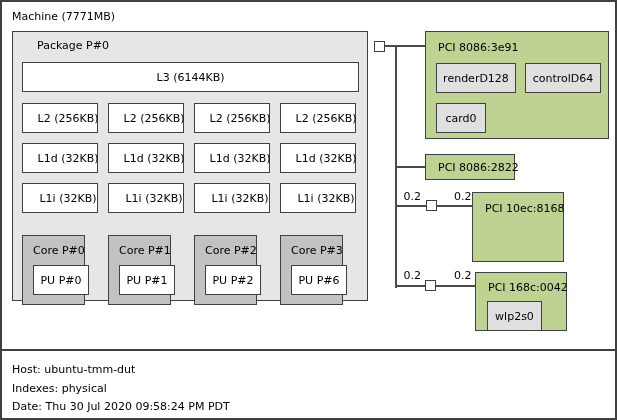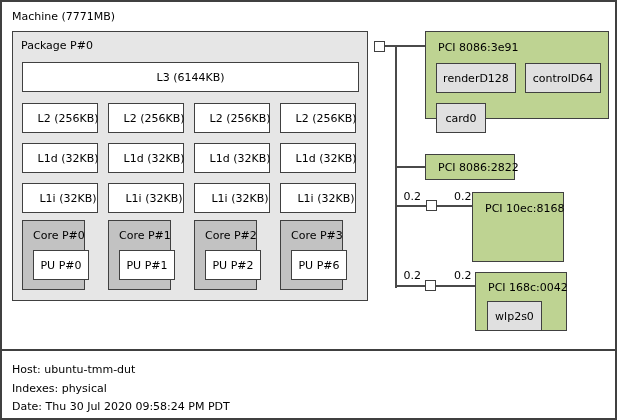--- a/index.html
+++ b/index.html
@@ -30,42 +30,42 @@
     left: 10px;
     top: 29px;
     width: 356px;
     height: 270px;
     box-sizing: border-box;
     background: var(--color-package-bg, #e6e6e6);
     border: 1.5px solid var(--color-border, #404040);
   }
   .pkg-label {
     position: absolute;
-    left: 8px;
+    left: 24px;
     top: 7px;
     white-space: nowrap;
   }
   .box {
     position: absolute;
     box-sizing: border-box;
     border: 1.5px solid var(--color-border, #404040);
     background: #ffffff;
     display: flex;
     align-items: center;
     justify-content: center;
     white-space: nowrap;
   }
   .l3 { left: 9px; top: 30px; width: 337px; height: 30px; }
   .cache { width: 76px; height: 30px; padding-left: 16px; }
   .core {
     position: absolute;
     box-sizing: border-box;
     width: 63px;
     height: 70px;
-    top: 188px;
+    top: 203px;
     border: 1.5px solid var(--color-border, #404040);
     background: var(--color-core-bg, #c2c2c2);
     text-align: center;
   }
   .core-label {
     position: absolute;
     left: 10px;
     top: 8px;
     white-space: nowrap;
   }
@@ -172,21 +172,21 @@
 
   <div class="sq" style="left:372px;top:39px"></div>
   <div class="sq" style="left:424px;top:198px"></div>
   <div class="sq" style="left:423px;top:278px"></div>
 
   <div class="linklabel" style="left:395px;top:188px;text-align:right">0.2</div>
   <div class="linklabel" style="left:452px;top:188px">0.2</div>
   <div class="linklabel" style="left:395px;top:267px;text-align:right">0.2</div>
   <div class="linklabel" style="left:452px;top:267px">0.2</div>
 
-  <div class="pci" style="left:423px;top:29px;width:184px;height:88px">
+  <div class="pci" style="left:423px;top:29px;width:184px;height:108px">
     <div class="pci-label" style="top:9px">PCI 8086:3e91</div>
     <div class="box dev" style="left:10px;top:31px;width:80px;height:30px">renderD128</div>
     <div class="box dev" style="left:99px;top:31px;width:76px;height:30px">controlD64</div>
     <div class="box dev" style="left:10px;top:71px;width:50px;height:30px">card0</div>
   </div>
 
   <div class="pci" style="left:423px;top:152px;width:90px;height:26px">
     <div class="pci-label" style="top:6px">PCI 8086:2822</div>
   </div>
 

